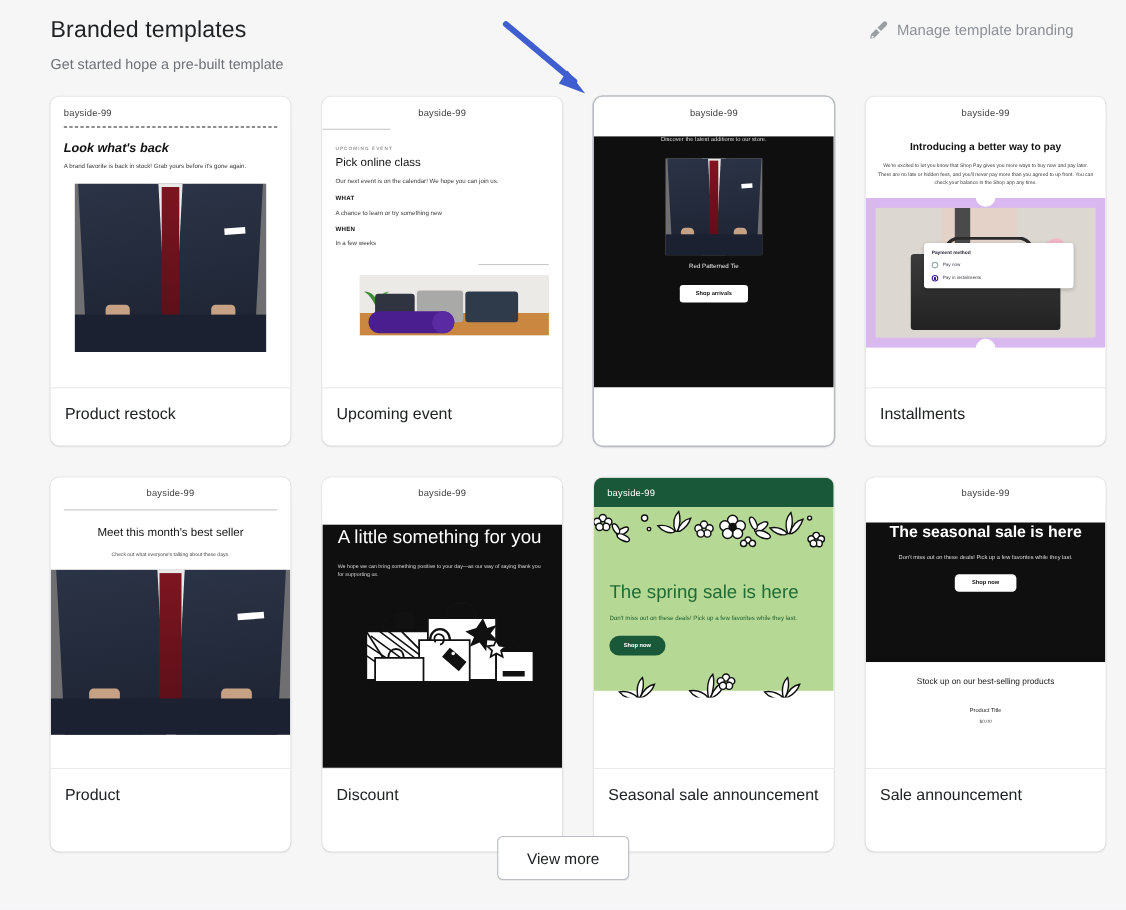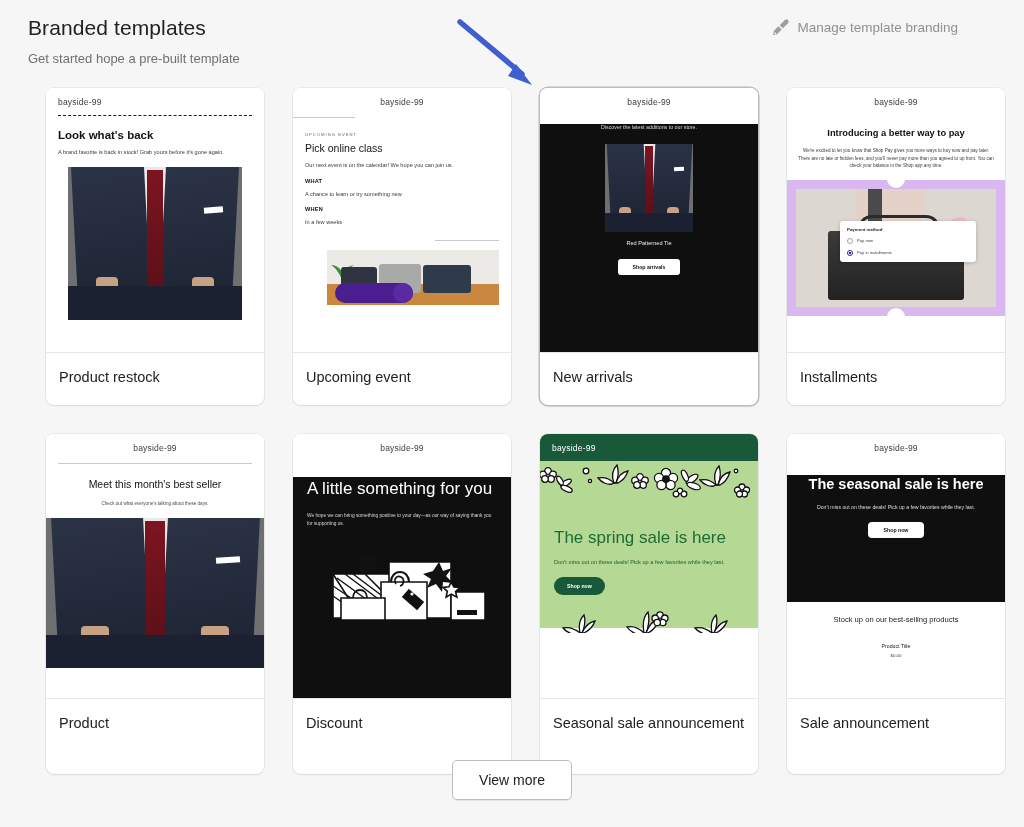--- a/index.html
+++ b/index.html
@@ -6,21 +6,21 @@
   html, body {
     margin: 0; padding: 0;
     width: 1024px; height: 827px;
     background: #f6f6f7;
     font-family: "Liberation Sans", sans-serif;
     -webkit-font-smoothing: antialiased;
   }
   .page { position: relative; width: 1024px; height: 827px; overflow: hidden; }
 
   
-  .header { position: absolute; left: 28px; top: 14px; width: 930px; }
+  .header { position: absolute; left: 46px; top: 14px; width: 930px; }
   .page-title {
     font-size: 21px; color: #202223; font-weight: 400;
     letter-spacing: .1px; line-height: 28px; margin: 0;
   }
   .page-sub {
     font-size: 13px; color: #6d7175; margin-top: 8px; line-height: 18px;
   }
   .manage-link {
     position: absolute; right: 0; top: 4px;
     display: flex; align-items: center; gap: 7px;
@@ -77,21 +77,21 @@
   .suit .jacketR { right: 4%; transform: skewX(-3deg); }
   .suit .shirt { position: absolute; left: 38%; right: 38%; top: 0; bottom: 0; background: #e9e9ea; }
   .suit .tie { position: absolute; left: 45.5%; width: 9%; top: 2%; bottom: 12%; background: linear-gradient(180deg,#7d1520,#5a0f18); }
   .suit .pocket { position: absolute; right: 11%; top: 26%; width: 11%; height: 4%; background: #fff; transform: rotate(-4deg); }
   .suit .handL, .suit .handR { position: absolute; bottom: 18%; width: 13%; height: 10%; background: #c7a184; border-radius: 4px; }
   .suit .handL { left: 16%; }
   .suit .handR { right: 16%; }
   .suit .pants { position: absolute; left: 0; right: 0; bottom: 0; height: 22%; background: #1b2130; }
 
   
-  .c1 .title { font-size: 11.5px; font-weight: 700; color: #111; margin: 13px 0 7px; }
+  .c1 .title { font-size: 11.5px; font-weight: 700; color: #111; margin: 13px 0 7px; font-style: italic; }
   .c1 .copy { font-size: 5.6px; line-height: 8.8px; color: #3a3a3a; }
 
   
   .eyebrow { font-size: 4.2px; letter-spacing: 1px; color: #6b6b6b; margin: 14px 0 5px; text-transform: uppercase; }
   .c2 .title { font-size: 10.5px; color: #141414; margin-bottom: 7px; }
   .c2 .lbl { font-size: 5.6px; font-weight: 700; color: #111; margin: 8px 0 6px; letter-spacing:.2px; }
   .c2 .line { font-size: 5.6px; color: #3a3a3a; line-height: 8.6px; }
   .c2 .rule2 { border-top: 1px solid #c9c9c9; margin: 13px 0 0 auto; width: 64px; }
   .sofa { height: 55px; margin: 9px 12px 0 34px; position: relative; background: #e7e3dd; overflow: hidden; }
   .sofa .wall { position:absolute; inset:0; background: linear-gradient(180deg,#eceae6 0 62%, #c9873f 62% 100%); }
@@ -262,21 +262,20 @@
             <div class="tie"></div>
               <div class="pocket"></div>
             <div class="handL"></div>
               <div class="handR"></div>
               <div class="pants"></div>
           </div>
           <div class="prodname">Red Patterned Tie</div>
           <div class="pillbtn">Shop arrivals</div>
         </div>
       </div>
-      <div class="card-foot">New arrivals</div>
     </div>
 
     <div class="card c4">
       <div class="preview">
         <div class="brandbar">bayside-99</div>
         <div class="title">Introducing a better way to pay</div>
         <div class="copy">We're excited to let you know that Shop Pay gives you more ways to buy now and pay later. There are no late or hidden fees, and you'll never pay more than you agreed to up front. You can check your balance in the Shop app any time.</div>
         <div class="lilac">
           <div class="notch top"></div>
           <div class="bagphoto">

